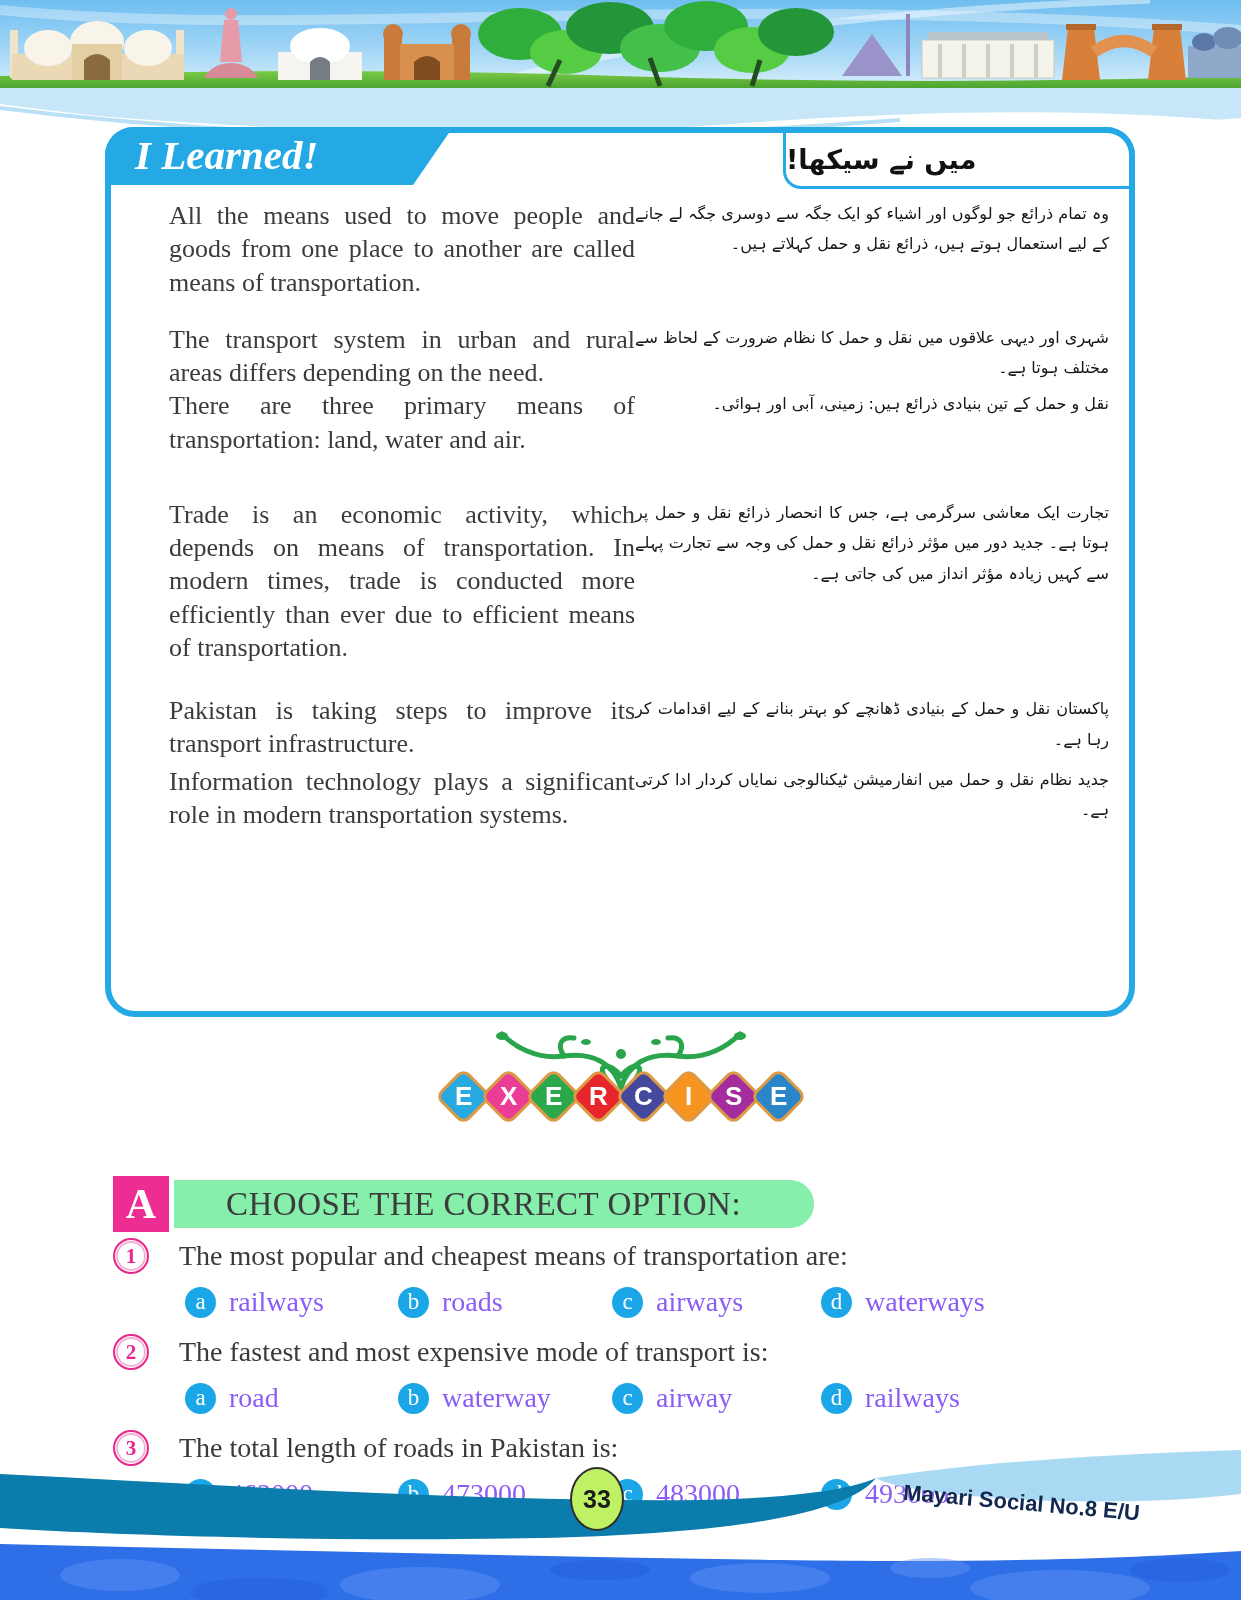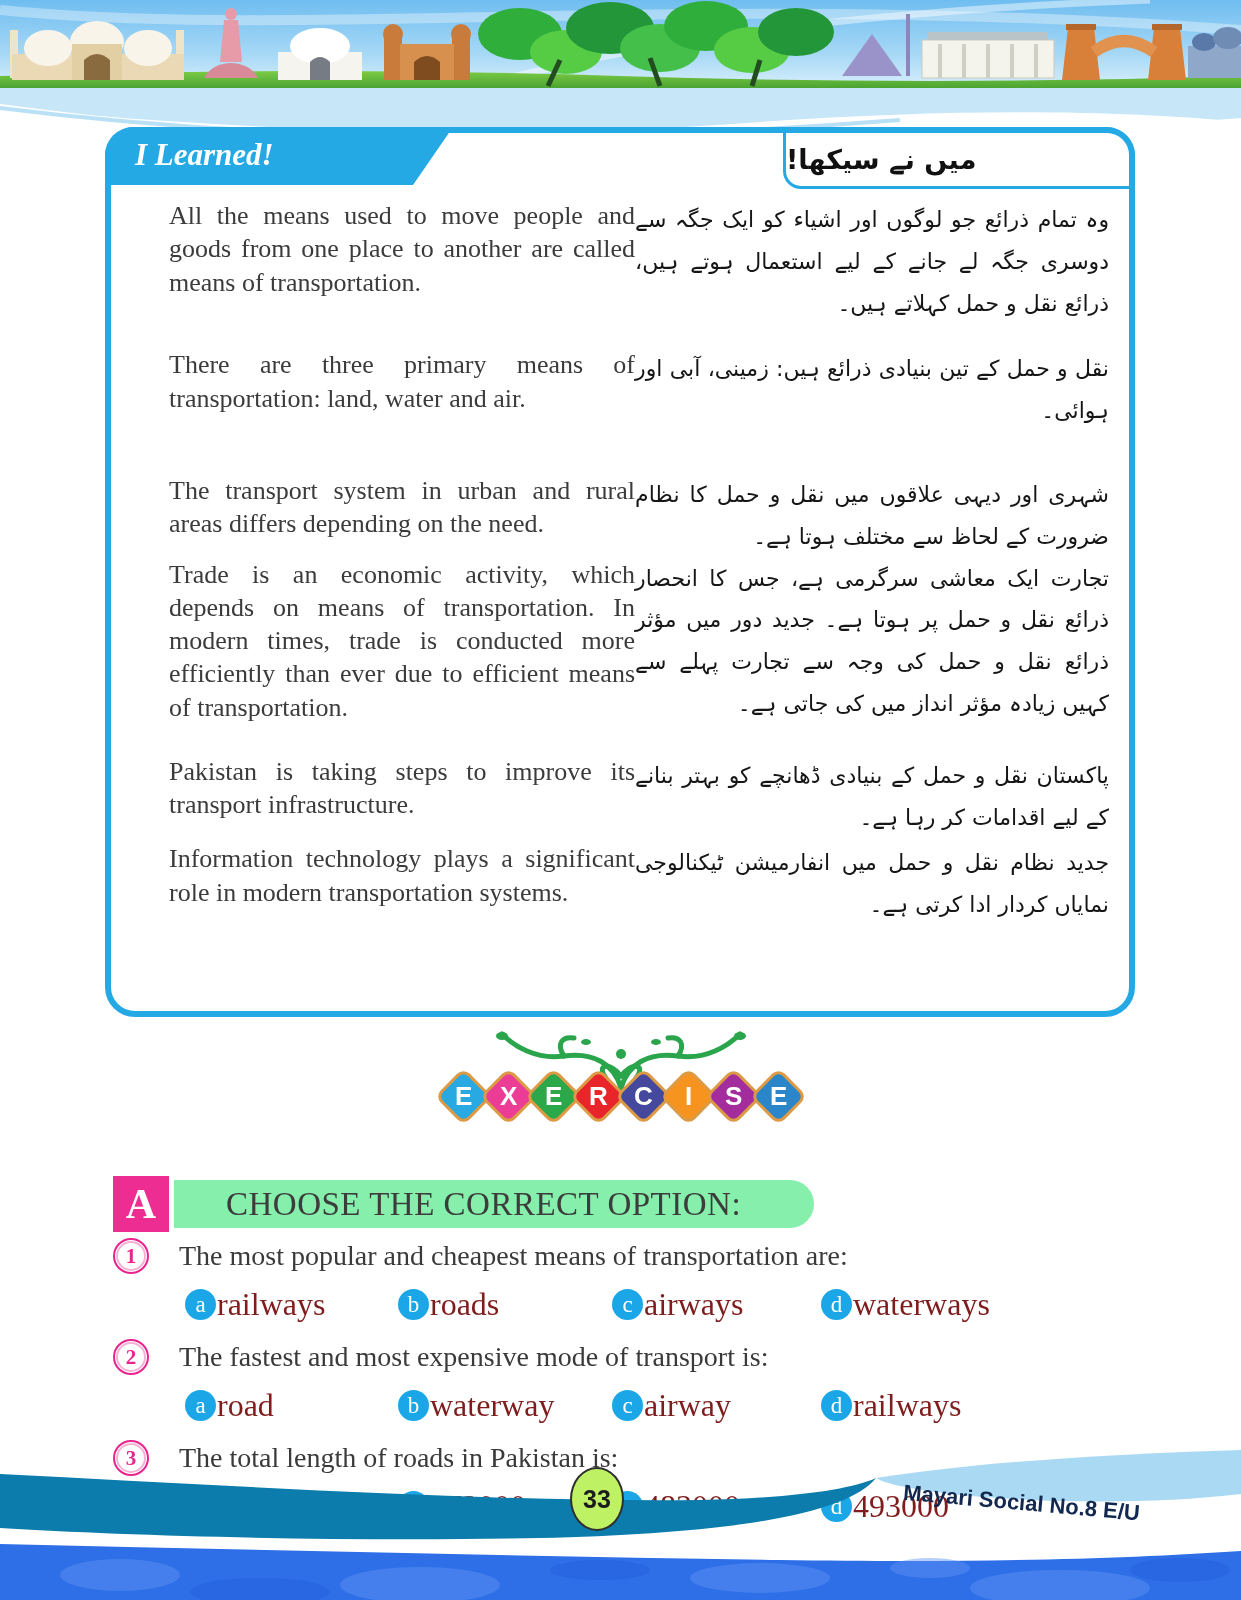--- a/index.html
+++ b/index.html
@@ -13,21 +13,21 @@
 
   
   .learned-box{
     position:absolute;left:105px;top:127px;width:1018px;height:878px;
     border:6px solid #24a9e4;border-radius:30px;background:#fff;
   }
   .ilearned-banner{
     position:absolute;left:-6px;top:-6px;width:348px;height:58px;
     background:#24a9e4;border-top-left-radius:28px;
     clip-path:polygon(0 0,100% 0,calc(100% - 40px) 100%,0 100%);
-    color:#fff;font-style:italic;font-weight:bold;font-size:31px;
+    color:#fff;font-style:italic;font-weight:bold;font-size:41px;
     line-height:56px;padding-left:30px;box-sizing:border-box;
     font-family:"Liberation Serif",serif;
   }
   .urdu-title-box{
     position:absolute;top:-6px;right:-6px;width:352px;height:62px;
     background:#fff;box-sizing:border-box;
     border-top:6px solid #24a9e4;border-right:6px solid #24a9e4;
     border-bottom:3px solid #24a9e4;border-left:3px solid #24a9e4;
     border-top-right-radius:28px;border-bottom-left-radius:18px;
     display:flex;align-items:center;justify-content:flex-end;
@@ -37,21 +37,21 @@
   .learned-rows{
     position:absolute;left:26px;right:20px;top:66px;bottom:12px;
     display:flex;flex-direction:column;
   }
   .lrow{display:flex;justify-content:space-between;}
   .lrow .en{
     width:470px;font-size:26px;line-height:1.28;color:#3b3b3b;
     text-align:justify;font-family:"Liberation Serif",serif;margin-left:32px;
   }
   .lrow .ur{
-    width:478px;font-size:22px;line-height:1.9;color:#161616;
+    width:478px;font-size:16px;line-height:1.9;color:#161616;
     direction:rtl;text-align:justify;font-family:"DejaVu Sans",sans-serif;
   }
   .lrow.g1{margin-bottom:24px;}
   .lrow.g2{margin-bottom:42px;}
   .lrow.g3{margin-bottom:0px;}
   .lrow.g4{margin-bottom:30px;}
   .lrow.g5{margin-bottom:2px;}
   .lrow.g6{margin-bottom:4px;}
 
   
@@ -103,21 +103,21 @@
   .q-options{display:flex;margin-left:72px;margin-bottom:16px;align-items:center;}
   .opt{display:flex;align-items:center;}
   .opt:nth-child(1){width:213px;}
   .opt:nth-child(2){width:214px;}
   .opt:nth-child(3){width:209px;}
   .opt-badge{
     width:31px;height:31px;border-radius:50%;background:#1ba7e7;color:#fff;
     display:flex;align-items:center;justify-content:center;
     font-size:23px;font-family:"Liberation Serif",serif;flex:0 0 auto;
   }
-  .opt-text{margin-left:1px;font-size:32px;color:#7f1d1d;}
+  .opt-text{margin-left:13px;font-size:28px;color:#8b5cf6;}
 
   
   .footer-art{position:absolute;left:0;bottom:0;width:1241px;height:150px;}
   .page-badge{
     position:absolute;left:570px;top:1467px;width:50px;height:60px;
     background:#bef264;border:2px solid #2f2f2f;border-radius:50%;
     display:flex;align-items:center;justify-content:center;
     font-family:"Liberation Sans",sans-serif;font-weight:bold;font-size:25px;color:#1c1c1c;
     z-index:5;
   }
@@ -232,27 +232,27 @@
   </div>
   <div class="urdu-title-box">
     <span>میں نے سیکھا!</span>
   </div>
 
   <div class="learned-rows">
     <div class="lrow g1">
       <div class="en">All the means used to move people and goods from one place to another are called means of transportation.</div>
       <div class="ur">وہ تمام ذرائع جو لوگوں اور اشیاء کو ایک جگہ سے دوسری جگہ لے جانے کے لیے استعمال ہوتے ہیں، ذرائع نقل و حمل کہلاتے ہیں۔</div>
     </div>
+    <div class="lrow g3">
+      <div class="en">The transport system in urban and rural areas differs depending on the need.</div>
+      <div class="ur">شہری اور دیہی علاقوں میں نقل و حمل کا نظام ضرورت کے لحاظ سے مختلف ہوتا ہے۔</div>
+    </div>
     <div class="lrow g2">
       <div class="en">There are three primary means of transportation: land, water and air.</div>
       <div class="ur">نقل و حمل کے تین بنیادی ذرائع ہیں: زمینی، آبی اور ہوائی۔</div>
-    </div>
-    <div class="lrow g3">
-      <div class="en">The transport system in urban and rural areas differs depending on the need.</div>
-      <div class="ur">شہری اور دیہی علاقوں میں نقل و حمل کا نظام ضرورت کے لحاظ سے مختلف ہوتا ہے۔</div>
     </div>
     <div class="lrow g4">
       <div class="en">Trade is an economic activity, which depends on means of transportation. In modern times, trade is conducted more efficiently than ever due to efficient means of transportation.</div>
       <div class="ur">تجارت ایک معاشی سرگرمی ہے، جس کا انحصار ذرائع نقل و حمل پر ہوتا ہے۔ جدید دور میں مؤثر ذرائع نقل و حمل کی وجہ سے تجارت پہلے سے کہیں زیادہ مؤثر انداز میں کی جاتی ہے۔</div>
     </div>
     <div class="lrow g6">
       <div class="en">Pakistan is taking steps to improve its transport infrastructure.</div>
       <div class="ur">پاکستان نقل و حمل کے بنیادی ڈھانچے کو بہتر بنانے کے لیے اقدامات کر رہا ہے۔</div>
     </div>
     <div class="lrow">

